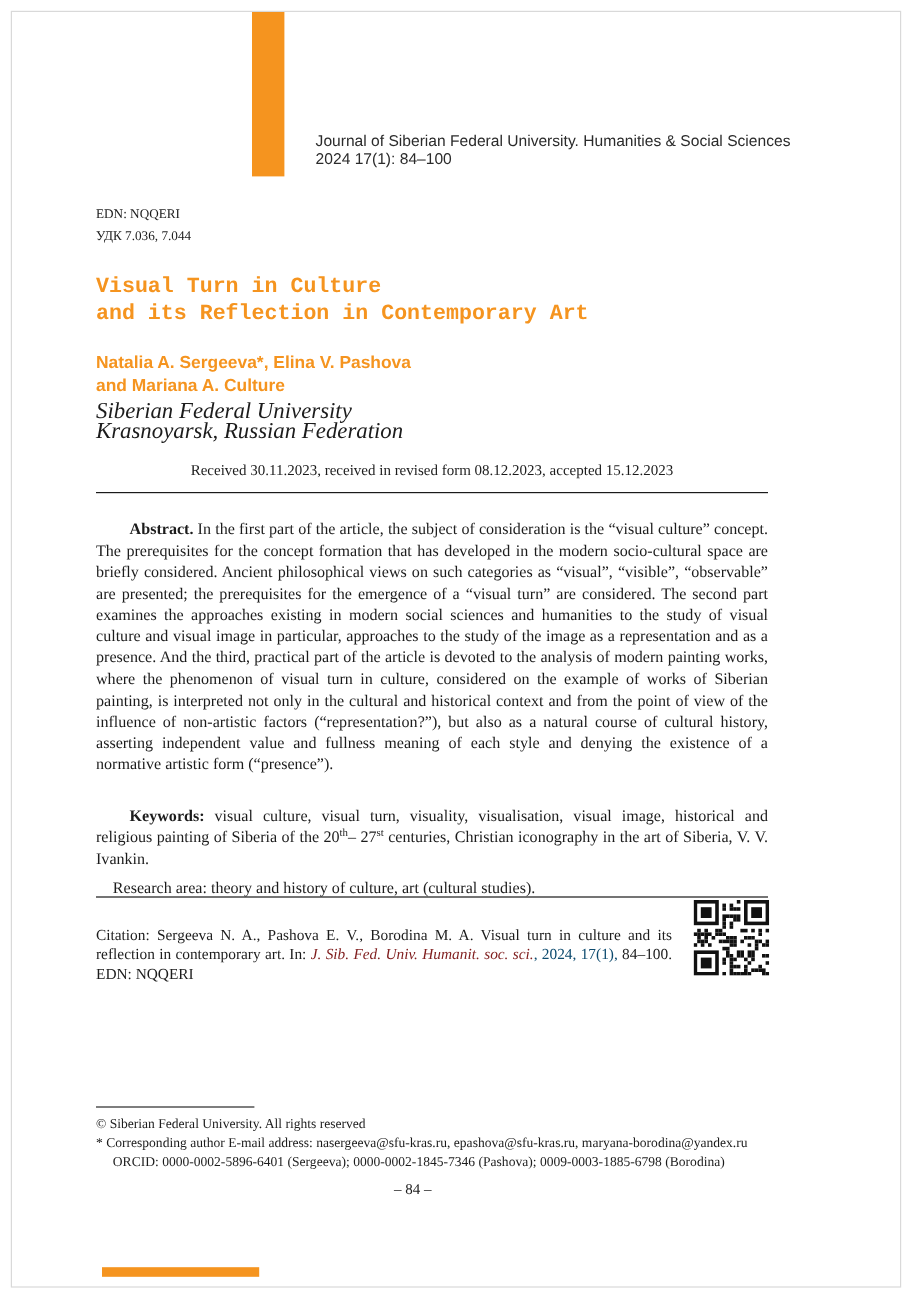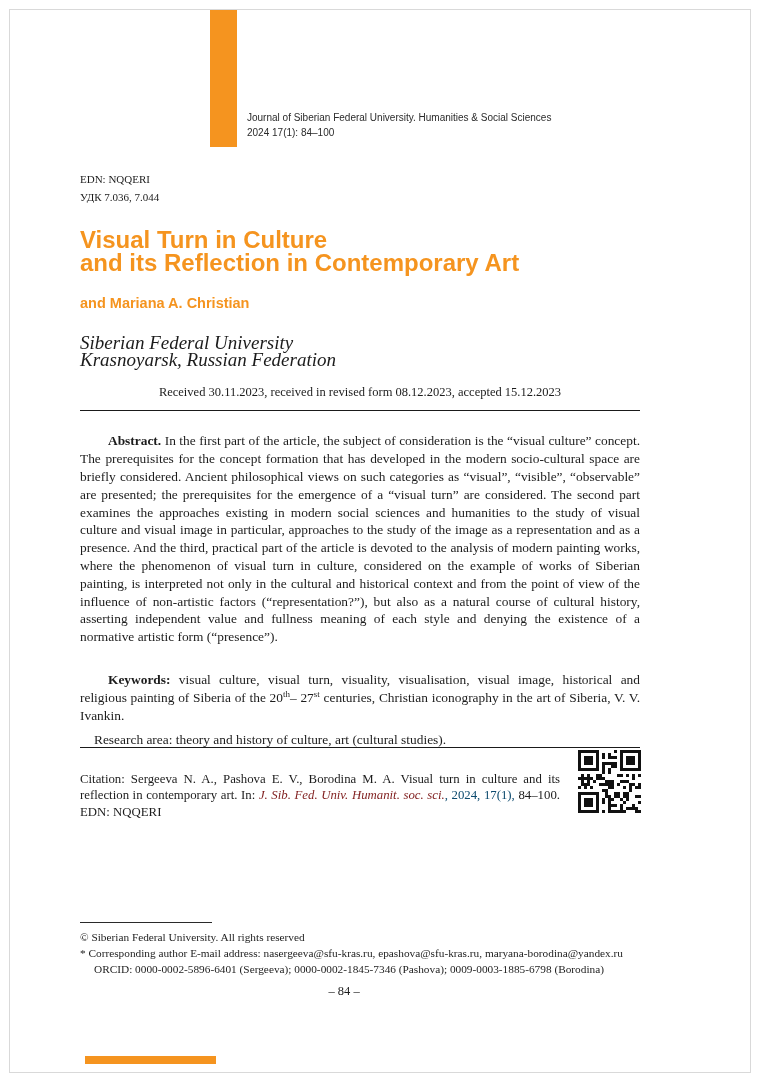--- a/index.html
+++ b/index.html
@@ -11,29 +11,29 @@
   .page{
     position:absolute;left:9px;top:9px;width:740px;height:1062px;
     border:1px solid #d9d9d9;background:#ffffff;overflow:hidden;
   }
   .abs{position:absolute;}
 
   .orange-bar{left:200px;top:0;width:27px;height:137px;background:var(--accent,#f5941f);}
   .bottom-bar{left:75px;top:1046px;width:131px;height:8px;background:var(--accent,#f5941f);}
 
   .journal-head{
-    left:237px;top:100px;width:420px;
-    font-family:"Liberation Sans", sans-serif;font-size:10px;line-height:15px;color:#2b2b2b;
+    left:253px;top:100px;width:420px;
+    font-family:"Liberation Sans", sans-serif;font-size:13px;line-height:15px;color:#2b2b2b;
   }
   .edn-block{left:70px;top:160px;font-size:11px;line-height:18px;}
 
   .title{
     left:70px;top:218px;width:560px;
-    font-family:Liberation Sans, sans-serif;font-weight:bold;
-    font-size:24px;line-height:23px;color:var(--accent,#f5941f);
+    font-family:Liberation Mono, monospace;font-weight:bold;
+    font-size:18px;line-height:23px;color:var(--accent,#f5941f);
   }
   .authors{
     left:70px;top:284px;width:560px;
     font-family:"Liberation Sans", sans-serif;font-weight:bold;
     font-size:14.5px;line-height:19px;color:var(--accent,#f5941f);
   }
   .affil{left:70px;top:324px;font-style:italic;font-size:19px;line-height:17px;}
 
   .dates{left:70px;top:375px;width:560px;text-align:center;font-size:12.5px;}
 
@@ -83,21 +83,22 @@
     <div>EDN: NQQERI</div>
     <div>УДК 7.036, 7.044</div>
   </div>
 
   <div class="abs title">
     <div>Visual Turn in Culture</div>
     <div>and its Reflection in Contemporary Art</div>
   </div>
 
   <div class="abs authors">
-    <div>and Mariana A. Christian</div>
+    <div>Natalia A. Sergeeva*, Elina V. Pashova</div>
+    <div>and Mariana A. Culture</div>
   </div>
 
   <div class="abs affil">
     <div>Siberian Federal University</div>
     <div>Krasnoyarsk, Russian Federation</div>
   </div>
 
   <div class="abs dates">Received 30.11.2023, received in revised form 08.12.2023, accepted 15.12.2023</div>
 
   <div class="abs rule rule1"></div>

